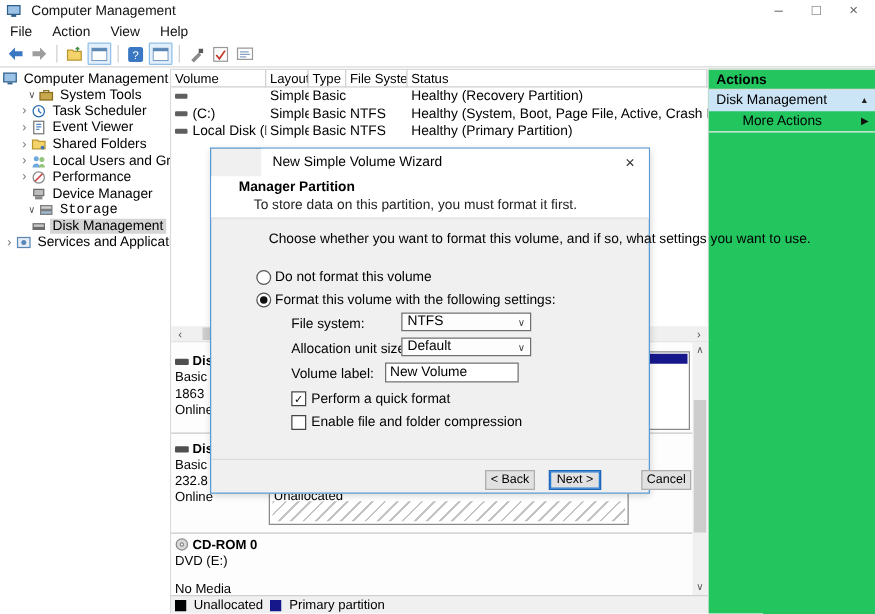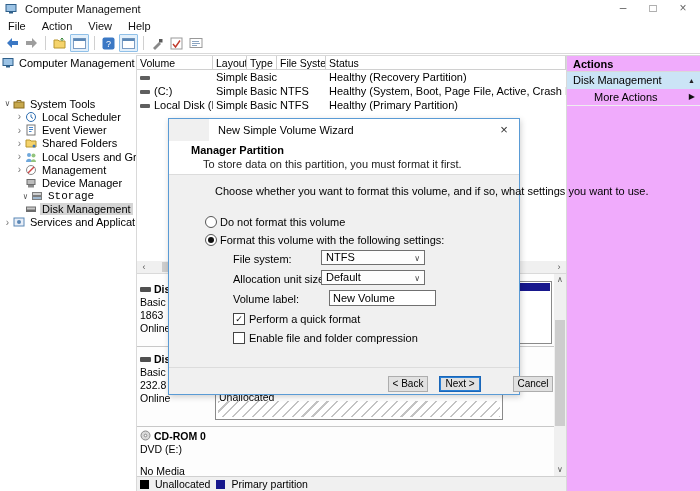--- a/index.html
+++ b/index.html
@@ -49,21 +49,21 @@
   .pstrip{height:8px;}
   .hatch{position:absolute;left:2px;right:2px;bottom:2px;height:16px;background:repeating-linear-gradient(135deg,#c3c3c3 0,#c3c3c3 1.5px,#ffffff 1.5px,#ffffff 7px);}
   .unalloc-label{position:absolute;left:3px;top:38px;font-size:10.5px;}
   .vscroll{position:absolute;left:417px;top:0;width:12px;height:202px;background:#f0f0f0;}
   .vscroll .arr{position:absolute;left:0;width:12px;text-align:center;font-size:8px;color:#555;line-height:12px;}
   .vthumb{position:absolute;left:1px;top:46px;width:10px;height:106px;background:#cdcdcd;}
   
   .legend{left:137px;top:476px;width:429px;height:15px;background:#f0f0f0;border-top:1px solid #d0d0d0;display:flex;align-items:center;gap:6px;padding-left:3px;box-sizing:border-box;font-size:10.5px;}
   .lsq{width:9px;height:9px;display:inline-block;}
   
-  .actions{left:567px;top:55px;width:133px;height:436px;background:#f0abfc;box-sizing:border-box;}
+  .actions{left:567px;top:55px;width:133px;height:436px;background:#22c55e;box-sizing:border-box;}
   .a-head{height:17px;line-height:17px;font-weight:bold;padding-left:6px;border-bottom:1px solid #d9d9d9;border-top:1px solid #d9d9d9;box-sizing:border-box;}
   .a-row1{height:17px;line-height:17px;background:#cbe4f6;display:flex;justify-content:space-between;padding:0 5px 0 6px;align-items:center;}
   .a-row1 .caret{font-size:7px;color:#222;}
   .a-row2{height:16px;line-height:16px;display:flex;justify-content:space-between;padding:0 5px 0 27px;align-items:center;border-bottom:1px solid #eee;}
   .a-row2 .caret{font-size:8px;color:#111;}
   
   .dialog{left:168px;top:118px;width:352px;height:277px;background:#f0f0f0;border:1px solid #5a9bd5;box-sizing:border-box;z-index:50;box-shadow:1px 2px 6px rgba(0,0,0,0.18);}
   .dlg-title{height:22px;background:#fff;display:flex;align-items:center;margin-left:40px;}
   .dlg-title .txt{padding-left:9px;font-size:11px;}
   .dlg-x{position:absolute;right:0;top:0;width:30px;height:22px;text-align:center;line-height:21px;font-size:13px;color:#333;}
@@ -169,35 +169,35 @@
   <div class="abs vdiv" style="left:566px;"></div>
 
   <div class="abs tree">
     <div class="ti" style="padding-left:2px;">
       <svg class="ic" width="12" height="12" viewBox="0 0 12 12">
           <rect x="1" y="1.5" width="10" height="7" fill="#9cc3e5" stroke="#2e5f8a"></rect>
           <rect x="4" y="9" width="4" height="1.5" fill="#2e5f8a"></rect>
         </svg>
       <span class="tl">Computer Management (Local</span>
     </div>
-    <div class="ti" style="padding-left:2px;margin-top:28px;">
+    <div class="ti" style="padding-left:20px;">
       <span class="tw tw-exp"></span>
       <svg class="ic" width="12" height="12" viewBox="0 0 12 12">
           <rect x="1" y="4" width="10" height="6" fill="#c7a84c" stroke="#8a6d1f"></rect>
           <path d="M4 4V2.5h4V4" fill="none" stroke="#8a6d1f"></path>
         </svg>
       <span class="tl">System Tools</span>
     </div>
     <div class="ti" style="padding-left:14px;">
       <span class="tw tw-col"></span>
       <svg class="ic" width="12" height="12" viewBox="0 0 12 12">
           <circle cx="6" cy="6" r="4.5" fill="#fff" stroke="#2b6cb0"></circle>
           <path d="M6 3.5V6l2 1.5" stroke="#2b6cb0" fill="none"></path>
         </svg>
-      <span class="tl">Local Scheduler</span>
+      <span class="tl">Task Scheduler</span>
     </div>
     <div class="ti" style="padding-left:14px;">
       <span class="tw tw-col"></span>
       <svg class="ic" width="12" height="12" viewBox="0 0 12 12">
           <rect x="2" y="1" width="8" height="10" fill="#fff" stroke="#777"></rect>
           <path d="M4 3.5h4M4 5.5h4M4 7.5h2.5" stroke="#4a86c8"></path>
         </svg>
       <span class="tl">Event Viewer</span>
     </div>
     <div class="ti" style="padding-left:14px;">
@@ -217,21 +217,21 @@
           <path d="M6 11c0-2 1.4-2.8 2.5-2.8S11 9 11 11z" fill="#93c47d"></path>
         </svg>
       <span class="tl">Local Users and Groups</span>
     </div>
     <div class="ti" style="padding-left:14px;">
       <span class="tw tw-col"></span>
       <svg class="ic" width="12" height="12" viewBox="0 0 12 12">
           <circle cx="6" cy="6" r="4.5" fill="#fff" stroke="#888"></circle>
           <path d="M3 9l6-6" stroke="#d04545" stroke-width="1.4"></path>
         </svg>
-      <span class="tl">Management</span>
+      <span class="tl">Performance</span>
     </div>
     <div class="ti" style="padding-left:25px;">
       <svg class="ic" width="12" height="12" viewBox="0 0 12 12">
           <rect x="2" y="2.5" width="8" height="5" fill="#bdbdbd" stroke="#6d6d6d"></rect>
           <rect x="3" y="8" width="6" height="2.5" fill="#8a8a8a"></rect>
         </svg>
       <span class="tl">Device Manager</span>
     </div>
     <div class="ti" style="padding-left:20px;font-family:Liberation Mono, monospace;">
       <span class="tw tw-exp"></span>
@@ -388,21 +388,21 @@
       <span class="chev">∨</span>
     </div>
 
     <div class="dlg-el" style="left:64px;top:154px;">Allocation unit size:</div>
     <div class="dlg-el combo" style="left:152px;top:151px;">
       <span>Default</span>
       <span class="chev">∨</span>
     </div>
 
     <div class="dlg-el" style="left:64px;top:174px;">Volume label:</div>
-    <input class="dlg-el tinput" style="left: 160px; top: 171px;" value="New Volume">
+    <input class="dlg-el tinput" style="left: 139px; top: 171px;" value="New Volume">
 
     <div class="dlg-el cbox on" style="left:64px;top:194px;"></div>
     <div class="dlg-el" style="left:80px;top:194px;">Perform a quick format</div>
 
     <div class="dlg-el cbox" style="left:64px;top:213px;"></div>
     <div class="dlg-el" style="left:80px;top:213px;">Enable file and folder compression</div>
 
     <div class="dlg-foot-line"></div>
     <div class="btn" style="left:178px;width:40px;">&lt; Back</div>
     <div class="btn focus" style="left:229px;width:42px;">Next &gt;</div>

